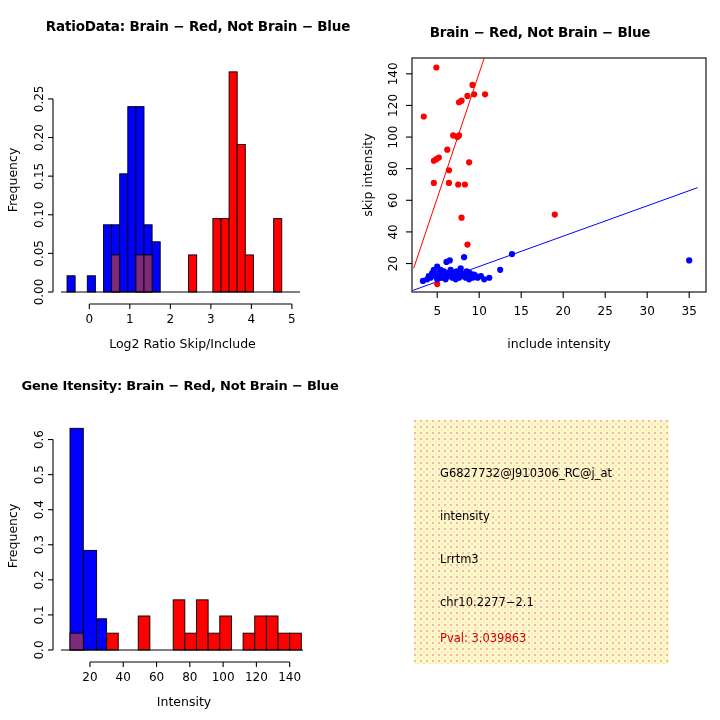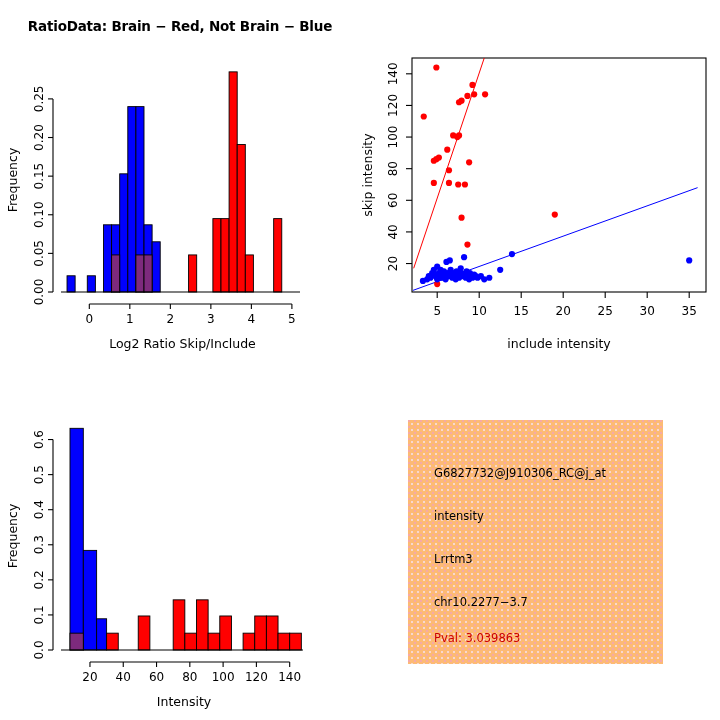--- a/index.html
+++ b/index.html
@@ -1,30 +1,30 @@
 <!DOCTYPE html>
 <html><head>
 <meta charset="utf-8">
 <style>
   html,body{margin:0;padding:0;background:#ffffff;}
   body{width:720px;height:720px;position:relative;overflow:hidden;
        font-family:"DejaVu Sans","Liberation Sans",sans-serif;color:#000;}
   .panel{position:absolute;width:360px;height:360px;}
-  #p-ratio{left:0;top:0;}
+  #p-ratio{left:0;top:0;padding-left:36px;}
   #p-scatter{left:360px;top:0;}
   #p-gene{left:0;top:360px;}
   #p-info{left:360px;top:360px;}
   .ptitle{position:absolute;left:0;width:100%;text-align:center;
           font-weight:bold;font-size:13.5px;letter-spacing:-0.2px;}
   svg{position:absolute;left:0;top:0;}
   text{font-family:"DejaVu Sans","Liberation Sans",sans-serif;fill:#000;}
   .tick{font-size:12px;}
   .axlab{font-size:12.5px;}
-  .infobox{position:absolute;left:48px;top:60px;width:255px;height:244px;
-           background:#fdba74;}
+  .infobox{position:absolute;left:54px;top:60px;width:255px;height:244px;
+           background:#fef9c3;}
   .infobox::before{content:"";position:absolute;inset:0;
      background-image:
        radial-gradient(circle at 1px 1px, #f4a7b2 0.9px, transparent 1.1px),
        radial-gradient(circle at 4px 4px, #f8dde2 0.9px, transparent 1.1px);
      background-size:6px 6px,6px 6px;opacity:.85;}
   .infoline{position:absolute;font-size:11.5px;white-space:nowrap;z-index:2;
             font-family:"DejaVu Sans","Liberation Sans",sans-serif;}
 </style>
 </head>
 <body>
@@ -79,20 +79,21 @@
         <text x="43" y="137.51724137931035" class="tick" text-anchor="middle" transform="rotate(-90 43 137.51724137931035)">0.20</text>
         <line x1="53" y1="98.89655172413791" x2="48" y2="98.89655172413791" stroke="#000" stroke-width="1.1"></line>
         <text x="43" y="98.89655172413791" class="tick" text-anchor="middle" transform="rotate(-90 43 98.89655172413791)">0.25</text>
         <text x="182.5" y="348" class="axlab" text-anchor="middle">Log2 Ratio Skip/Include</text>
         <text x="17" y="180" class="axlab" text-anchor="middle" transform="rotate(-90 17 180)">Frequency</text>
       </g>
   </svg>
 </div>
 
 <div class="panel" id="p-scatter">
+  <div class="ptitle" style="top:24px">Brain − Red, Not Brain − Blue</div>
   <svg width="360" height="360">
     <g id="scatter-plot">
         <rect x="52" y="58" width="294" height="234" fill="none" stroke="#000" stroke-width="1.1"></rect>
         <clipPath id="cp">
           <rect x="52" y="58" width="294" height="234"></rect>
         </clipPath>
         <g clip-path="url(#cp)">
           <line x1="53.68" y1="268.2837837837838" x2="124.24" y2="58" stroke="#ff0000" stroke-width="1"></line>
           <line x1="52.84" y1="290.4189189189189" x2="337.6" y2="187.64864864864865" stroke="#0000ff" stroke-width="1"></line>
           <circle cx="76.36" cy="67.48648648648648" r="3.1" fill="#ff0000"></circle>
@@ -201,20 +202,21 @@
         <text x="37" y="105.43243243243245" class="tick" text-anchor="middle" transform="rotate(-90 37 105.43243243243245)">120</text>
         <line x1="52" y1="73.8108108108108" x2="46" y2="73.8108108108108" stroke="#000" stroke-width="1.1"></line>
         <text x="37" y="73.8108108108108" class="tick" text-anchor="middle" transform="rotate(-90 37 73.8108108108108)">140</text>
         <text x="199" y="348" class="axlab" text-anchor="middle">include intensity</text>
         <text x="12" y="175" class="axlab" text-anchor="middle" transform="rotate(-90 12 175)">skip intensity</text>
       </g>
   </svg>
 </div>
 
 <div class="panel" id="p-gene">
+  <div class="ptitle" style="top:18px;font-size:13px">Gene Itensity: Brain − Red, Not Brain − Blue</div>
   <svg width="360" height="360">
     <g id="gene-plot">
         <rect x="69.99300699300699" y="68.31384615384616" width="13.31468531468532" height="221.68615384615384" fill="#0000ff" stroke="#000" stroke-width="0.9"></rect>
         <rect x="83.3076923076923" y="190.38153846153847" width="13.31468531468532" height="99.61846153846153" fill="#0000ff" stroke="#000" stroke-width="0.9"></rect>
         <rect x="96.62237762237763" y="258.78153846153845" width="9.986013986013972" height="31.218461538461554" fill="#0000ff" stroke="#000" stroke-width="0.9"></rect>
         <rect x="69.99300699300699" y="273.1630769230769" width="13.31468531468532" height="16.836923076923085" fill="#7d2a7d" stroke="#000" stroke-width="0.9"></rect>
         <rect x="106.6083916083916" y="273.1630769230769" width="11.650349650349654" height="16.836923076923085" fill="#ff0000" stroke="#000" stroke-width="0.9"></rect>
         <rect x="138.23076923076923" y="255.97538461538463" width="11.650349650349654" height="34.02461538461537" fill="#ff0000" stroke="#000" stroke-width="0.9"></rect>
         <rect x="173.1818181818182" y="239.84" width="11.650349650349654" height="50.16" fill="#ff0000" stroke="#000" stroke-width="0.9"></rect>
         <rect x="184.83216783216784" y="273.1630769230769" width="11.650349650349625" height="16.836923076923085" fill="#ff0000" stroke="#000" stroke-width="0.9"></rect>
@@ -261,16 +263,16 @@
         <text x="17" y="176" class="axlab" text-anchor="middle" transform="rotate(-90 17 176)">Frequency</text>
       </g>
   </svg>
 </div>
 
 <div class="panel" id="p-info">
   <div class="infobox">
     <div class="infoline" style="left:26px;top:46px">G6827732@J910306_RC@j_at</div>
     <div class="infoline" style="left:26px;top:89px">intensity</div>
     <div class="infoline" style="left:26px;top:132px">Lrrtm3</div>
-    <div class="infoline" style="left:26px;top:175px">chr10.2277−3.7</div>
+    <div class="infoline" style="left:26px;top:175px">chr10.2277−2.1</div>
     <div class="infoline" style="left:26px;top:211px;color:#cc0000">Pval: 3.039863</div>
   </div>
 </div>
 
 </body></html>

